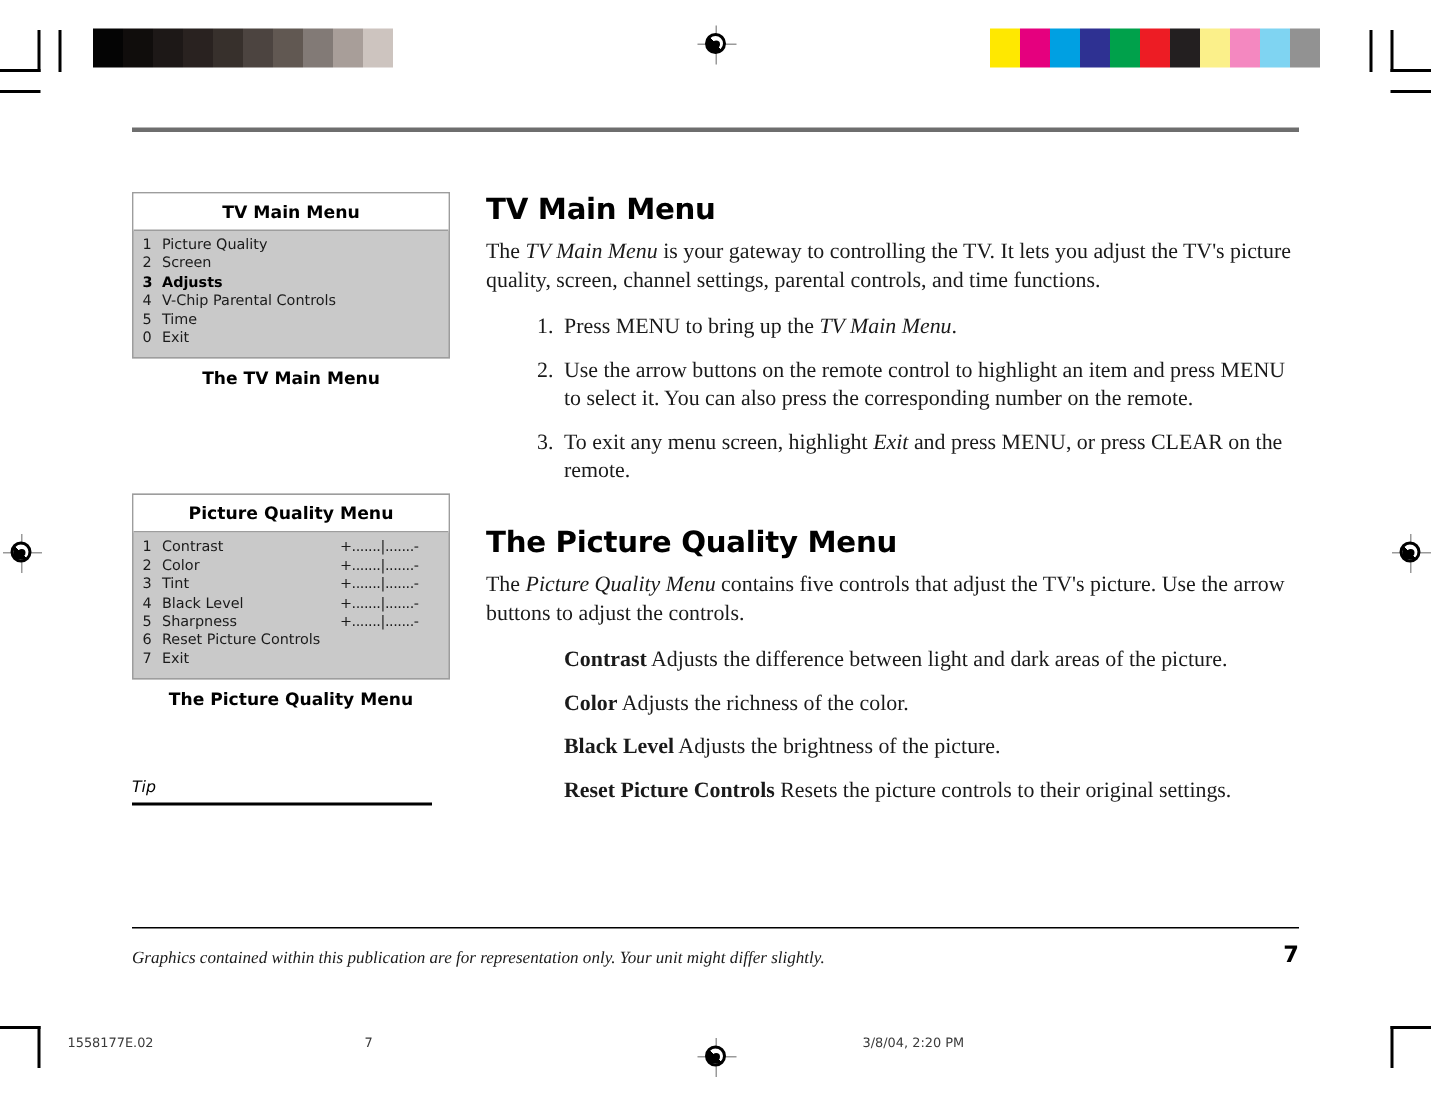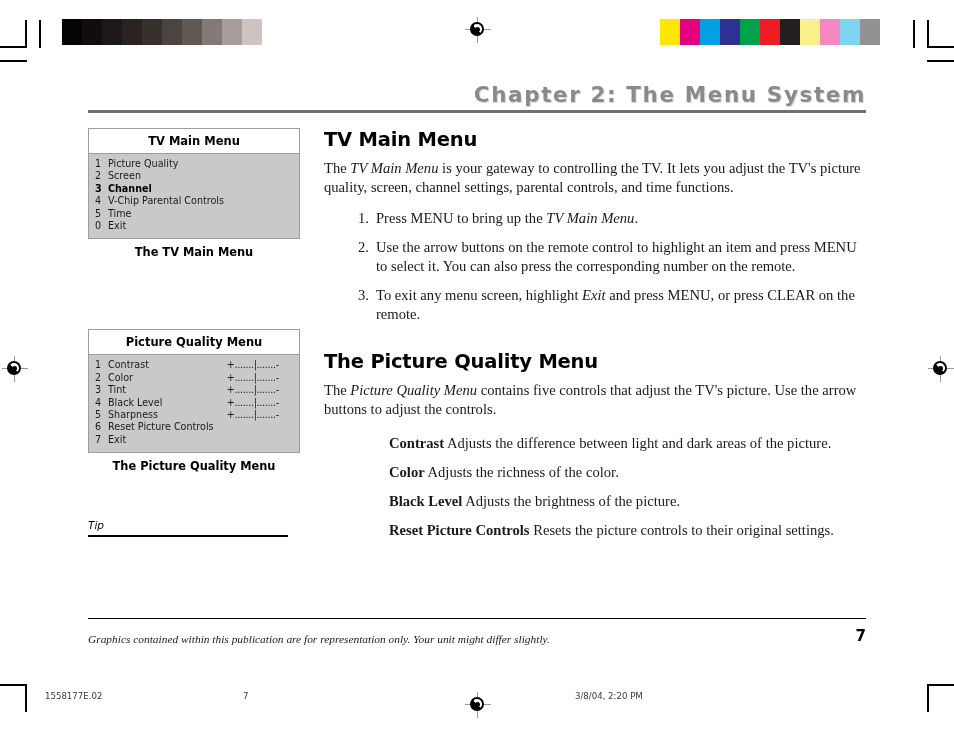--- a/index.html
+++ b/index.html
@@ -217,21 +217,21 @@
   }
   ol.steps li::before {
     counter-increment: step;
     content: counter(step) ".";
     position: absolute;
     left: 0;
     top: 0;
   }
 
   dl.defs {
-    margin: 15px;
+    margin: 2px;
     padding: 0 0 0 50px;
   }
   dl.defs .def {
     font-family: "Liberation Serif", serif;
     font-size: 14.6px;
     line-height: 19px;
     color: #1a1a1a;
     margin-bottom: 10px;
   }
   dl.defs .def .term {
@@ -345,41 +345,40 @@
     <div class="swatch" style="background: rgb(0, 161, 75);"></div>
     <div class="swatch" style="background: rgb(237, 28, 36);"></div>
     <div class="swatch" style="background: rgb(35, 31, 32);"></div>
     <div class="swatch" style="background: rgb(251, 240, 138);"></div>
     <div class="swatch" style="background: rgb(244, 136, 192);"></div>
     <div class="swatch" style="background: rgb(127, 212, 242);"></div>
     <div class="swatch" style="background: rgb(146, 146, 146);"></div>
   </div>
 
 <div id="chapter-header">
-  <div class="title">Chapter 2: The Menu System</div>
   <div class="rule"></div>
 </div>
 
 <div id="left-col">
 
   <div class="menu-figure">
     <div class="menu-box">
       <div class="menu-title">TV Main Menu</div>
       <div class="menu-items">
         <div class="menu-row">
           <span class="num">1</span>
           <span class="label">Picture Quality</span>
         </div>
         <div class="menu-row">
           <span class="num">2</span>
           <span class="label">Screen</span>
         </div>
         <div class="menu-row highlight">
           <span class="num">3</span>
-          <span class="label">Channel</span>
+          <span class="label">Adjusts</span>
         </div>
         <div class="menu-row">
           <span class="num">4</span>
           <span class="label">V-Chip Parental Controls</span>
         </div>
         <div class="menu-row">
           <span class="num">5</span>
           <span class="label">Time</span>
         </div>
         <div class="menu-row">

